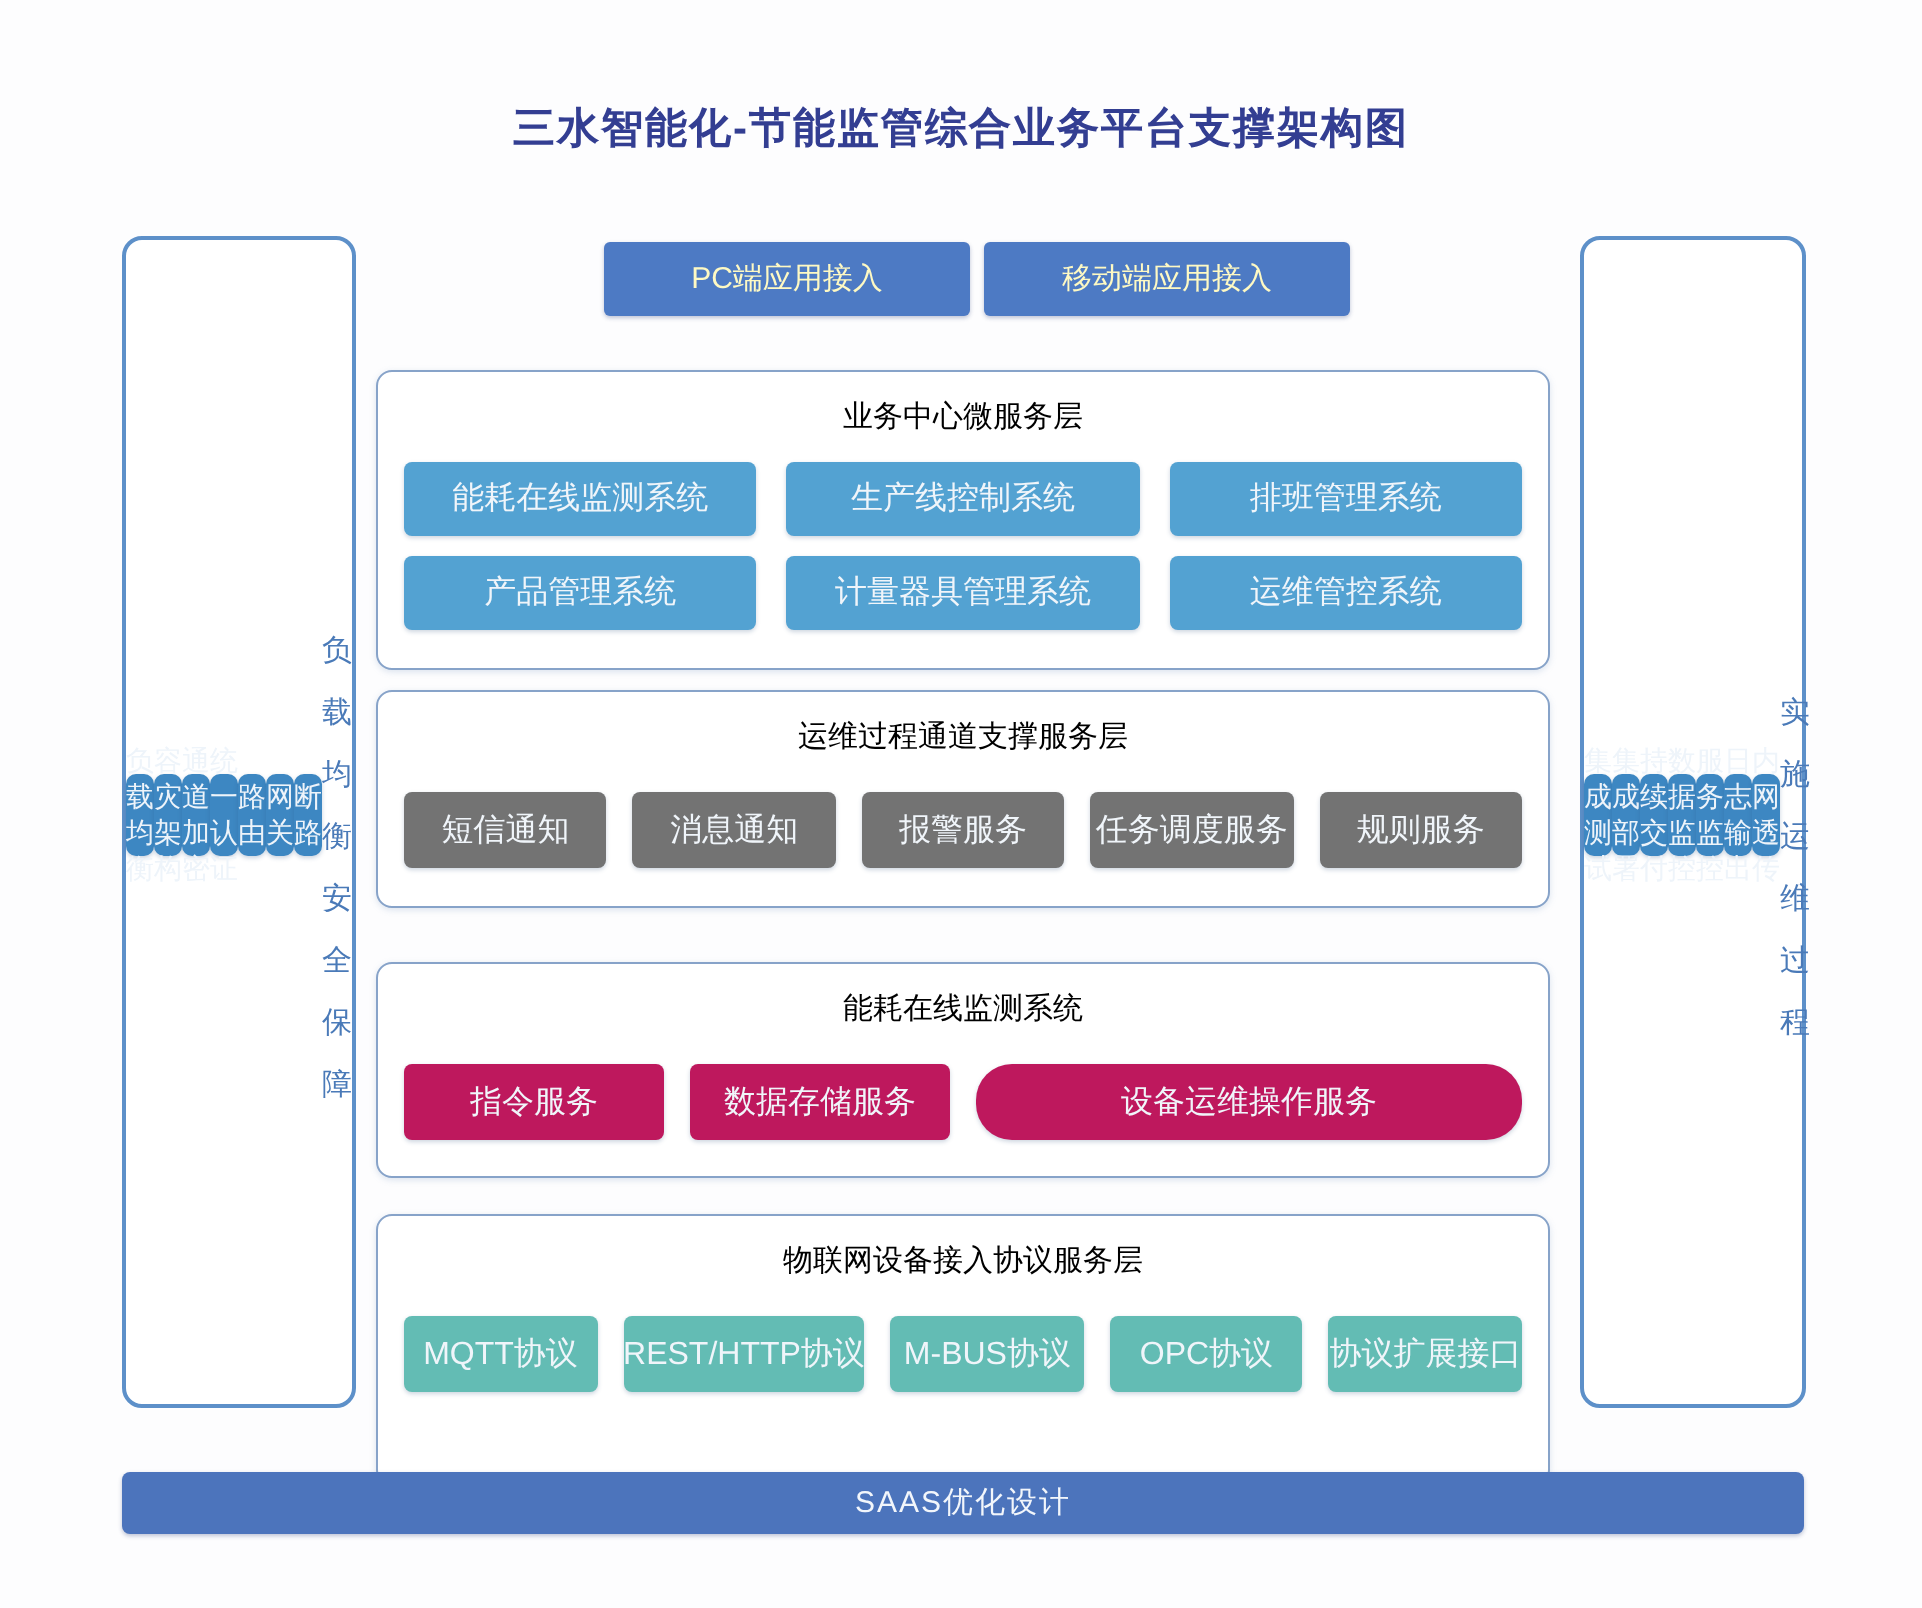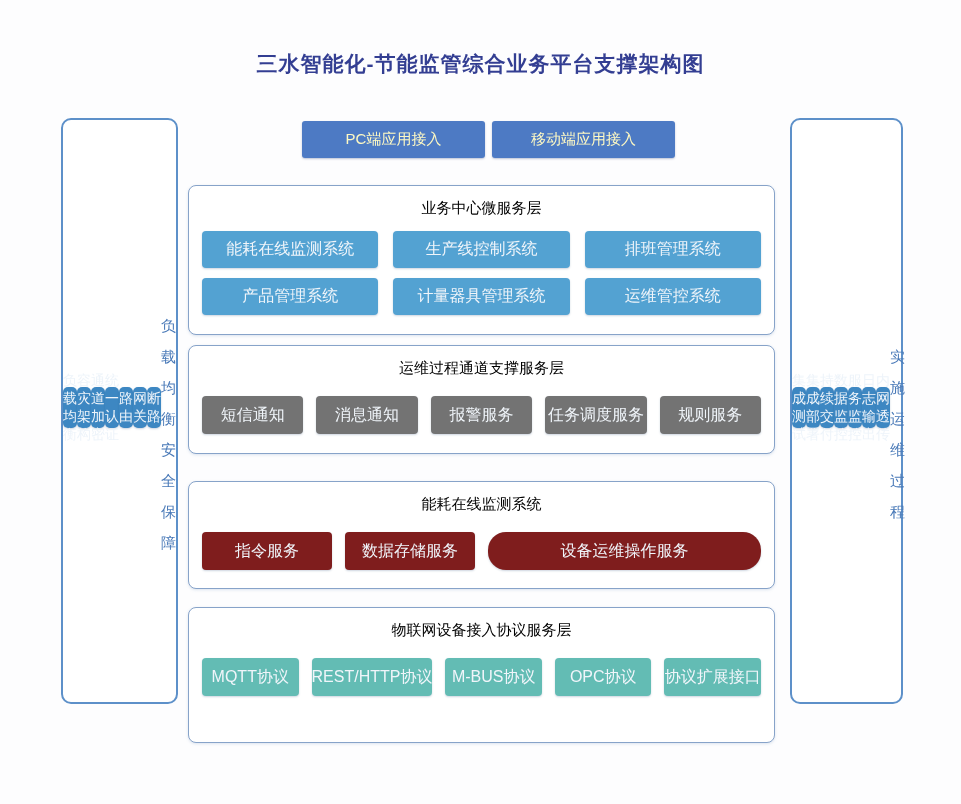--- a/index.html
+++ b/index.html
@@ -35,21 +35,21 @@
   .btn-row{display:flex;gap:15px;padding:0 13px;margin-top:13px;}
   .btn-row.tight{gap:13px;margin-top:18px;}
   .cell-btn{flex:1;height:37px;border-radius:4px;color:#f0f5fa;font-size:16px;
     display:flex;align-items:center;justify-content:center;white-space:nowrap;
     box-shadow:0 1px 2px rgba(60,90,130,.25);}
   #layer-business{top:185px;height:150px;}
   #layer-business .cell-btn{background:#53a2d2;}
   #layer-channel{top:345px;height:109px;}
   #layer-channel .cell-btn{background:#737373;height:38px;}
   #layer-device{top:481px;height:108px;}
-  #layer-device .cell-btn{background:#7f1d1d;height:38px;}
+  #layer-device .cell-btn{background:#be185d;height:38px;}
   #layer-device .cell-btn.wide{flex:2.1;border-radius:18px;}
   #layer-protocol{top:607px;height:136px;}
   #layer-protocol .cell-btn{background:#63bcb4;height:38px;}
 
   .bottom-bar{position:absolute;left:61px;top:736px;width:841px;height:31px;
     background:#4c74bc;border-radius:4px;color:#f2f6fb;font-size:15px;
     display:flex;align-items:center;justify-content:center;letter-spacing:1px;
     box-shadow:0 1px 2px rgba(40,60,120,.3);}
 </style>
 </head>
@@ -128,14 +128,15 @@
     <div class="layer-title">物联网设备接入协议服务层</div>
     <div class="btn-row tight">
       <div class="cell-btn">MQTT协议</div>
       <div class="cell-btn">REST/HTTP协议</div>
       <div class="cell-btn">M-BUS协议</div>
       <div class="cell-btn">OPC协议</div>
       <div class="cell-btn">协议扩展接口</div>
     </div>
   </div>
 
+  <div class="bottom-bar">SAAS优化设计</div>
 
 </div>
 
 </body></html>

